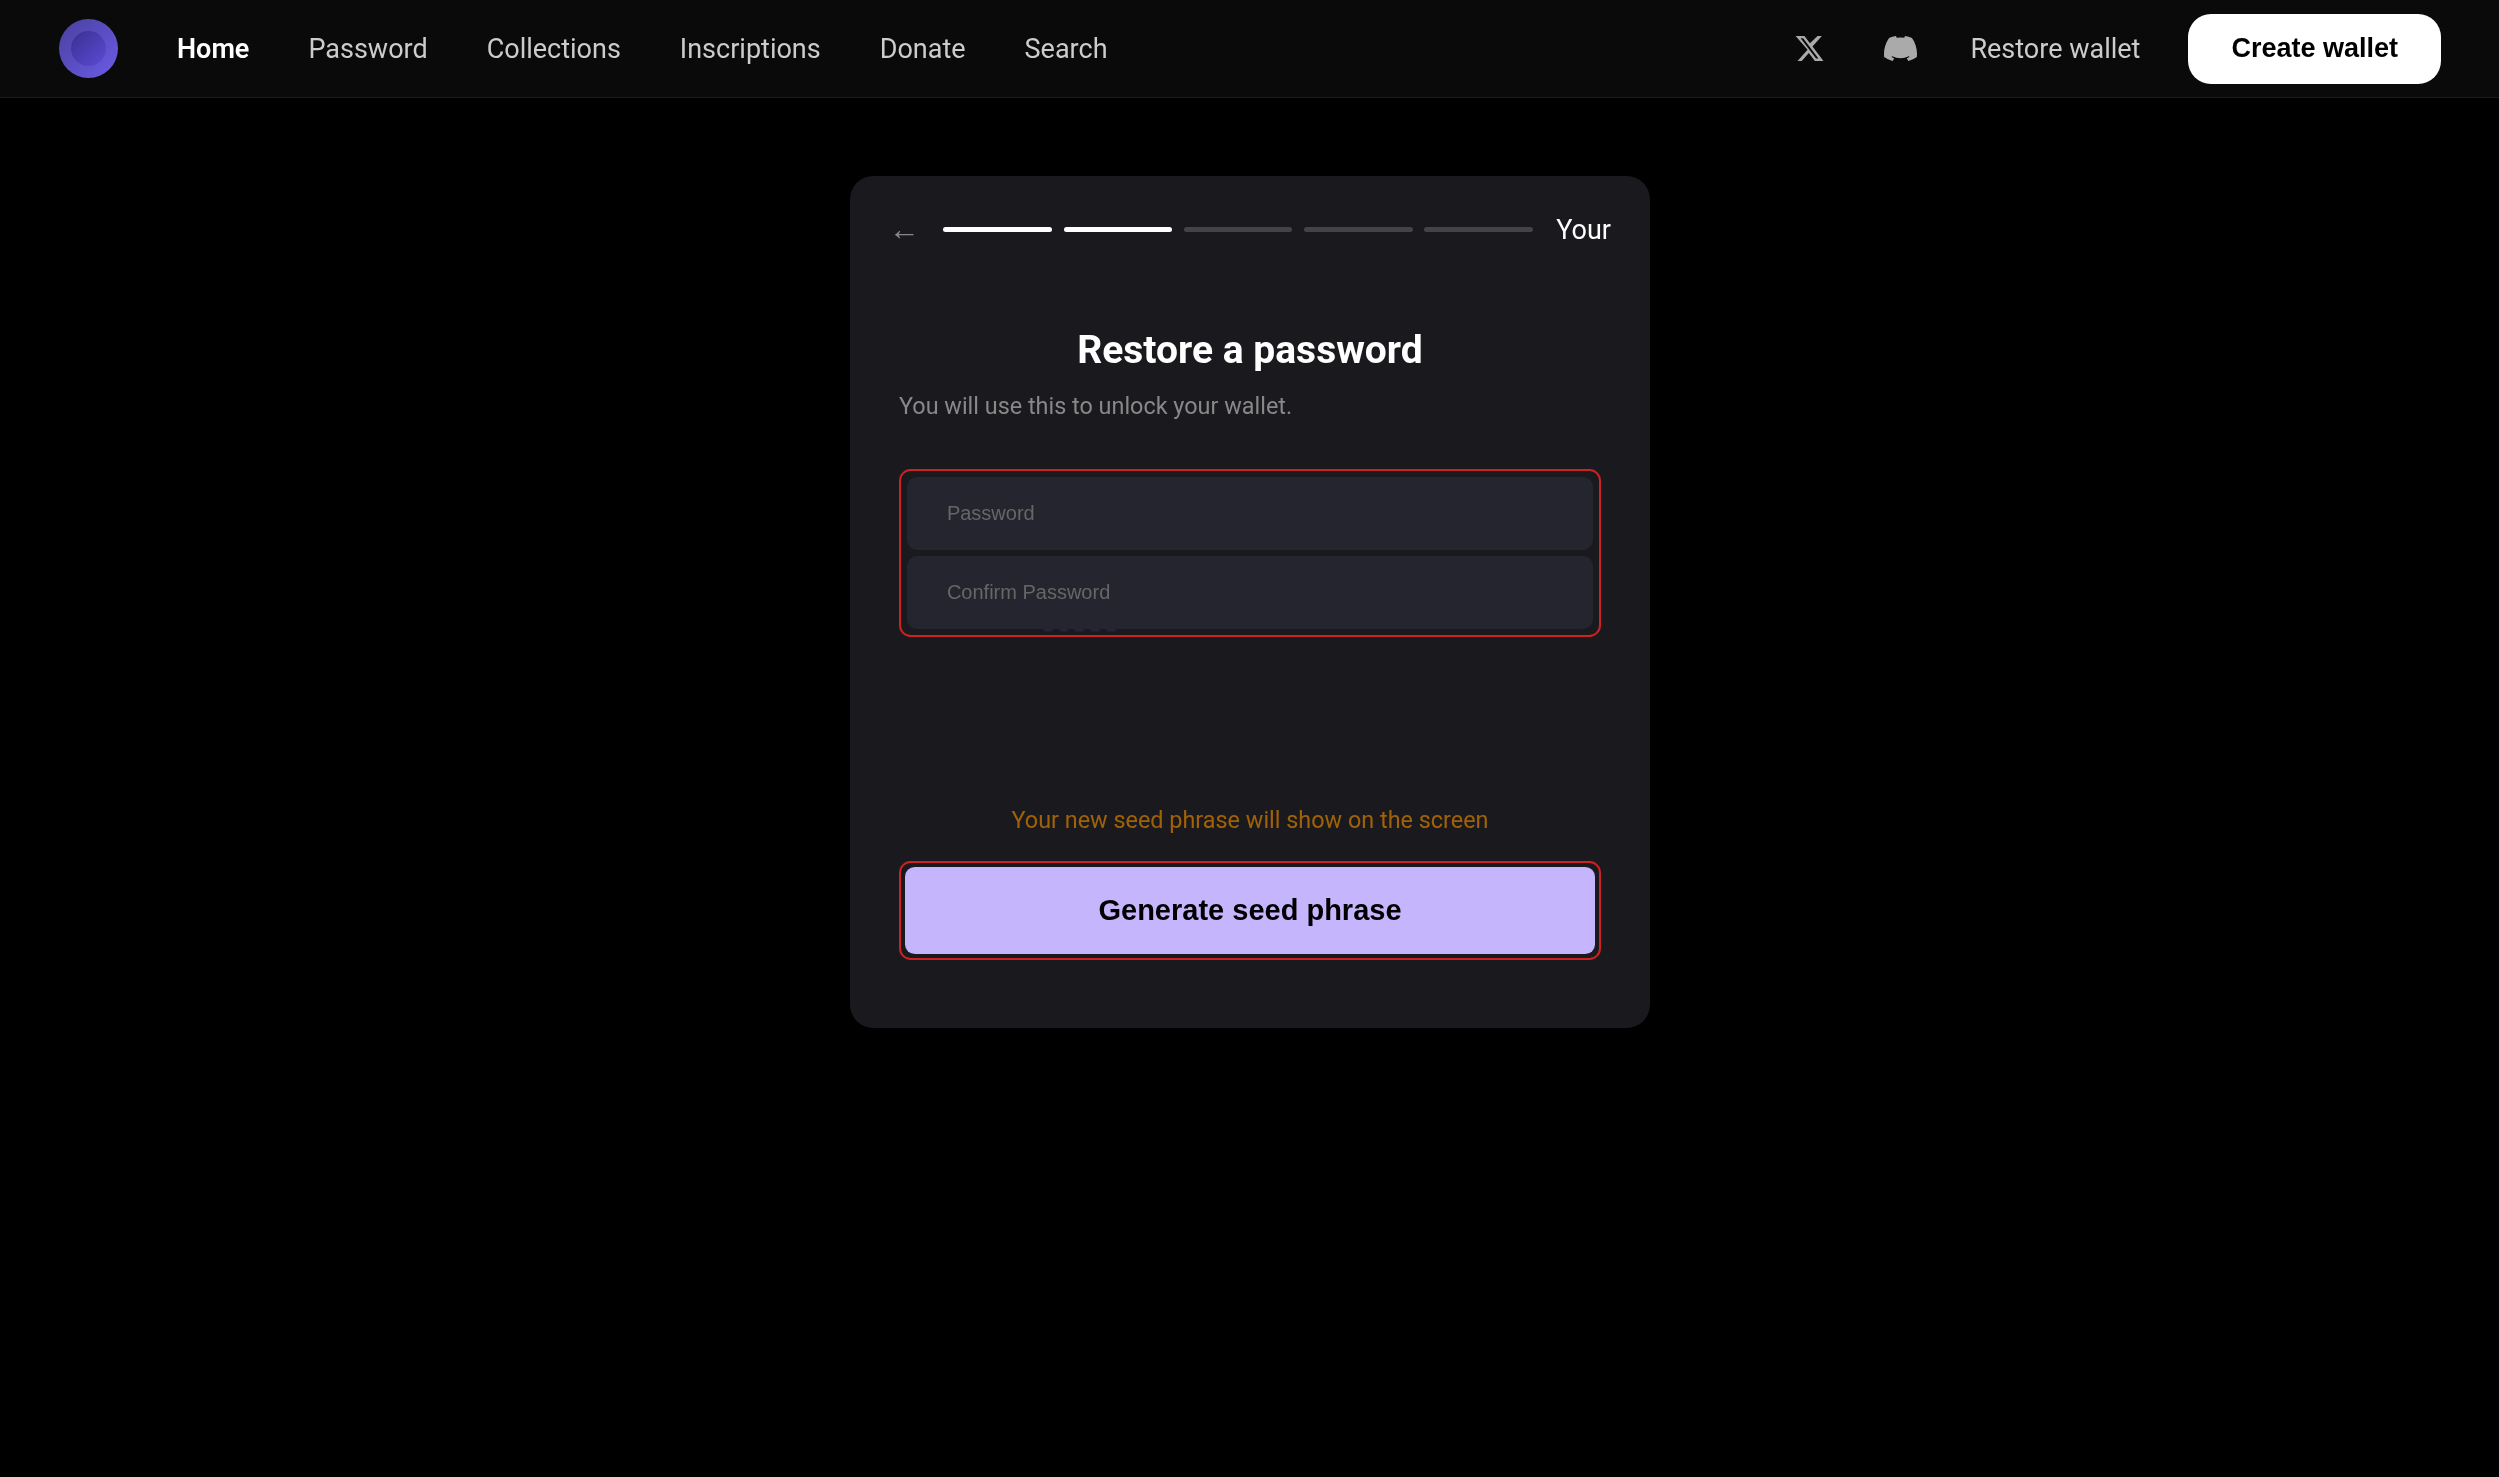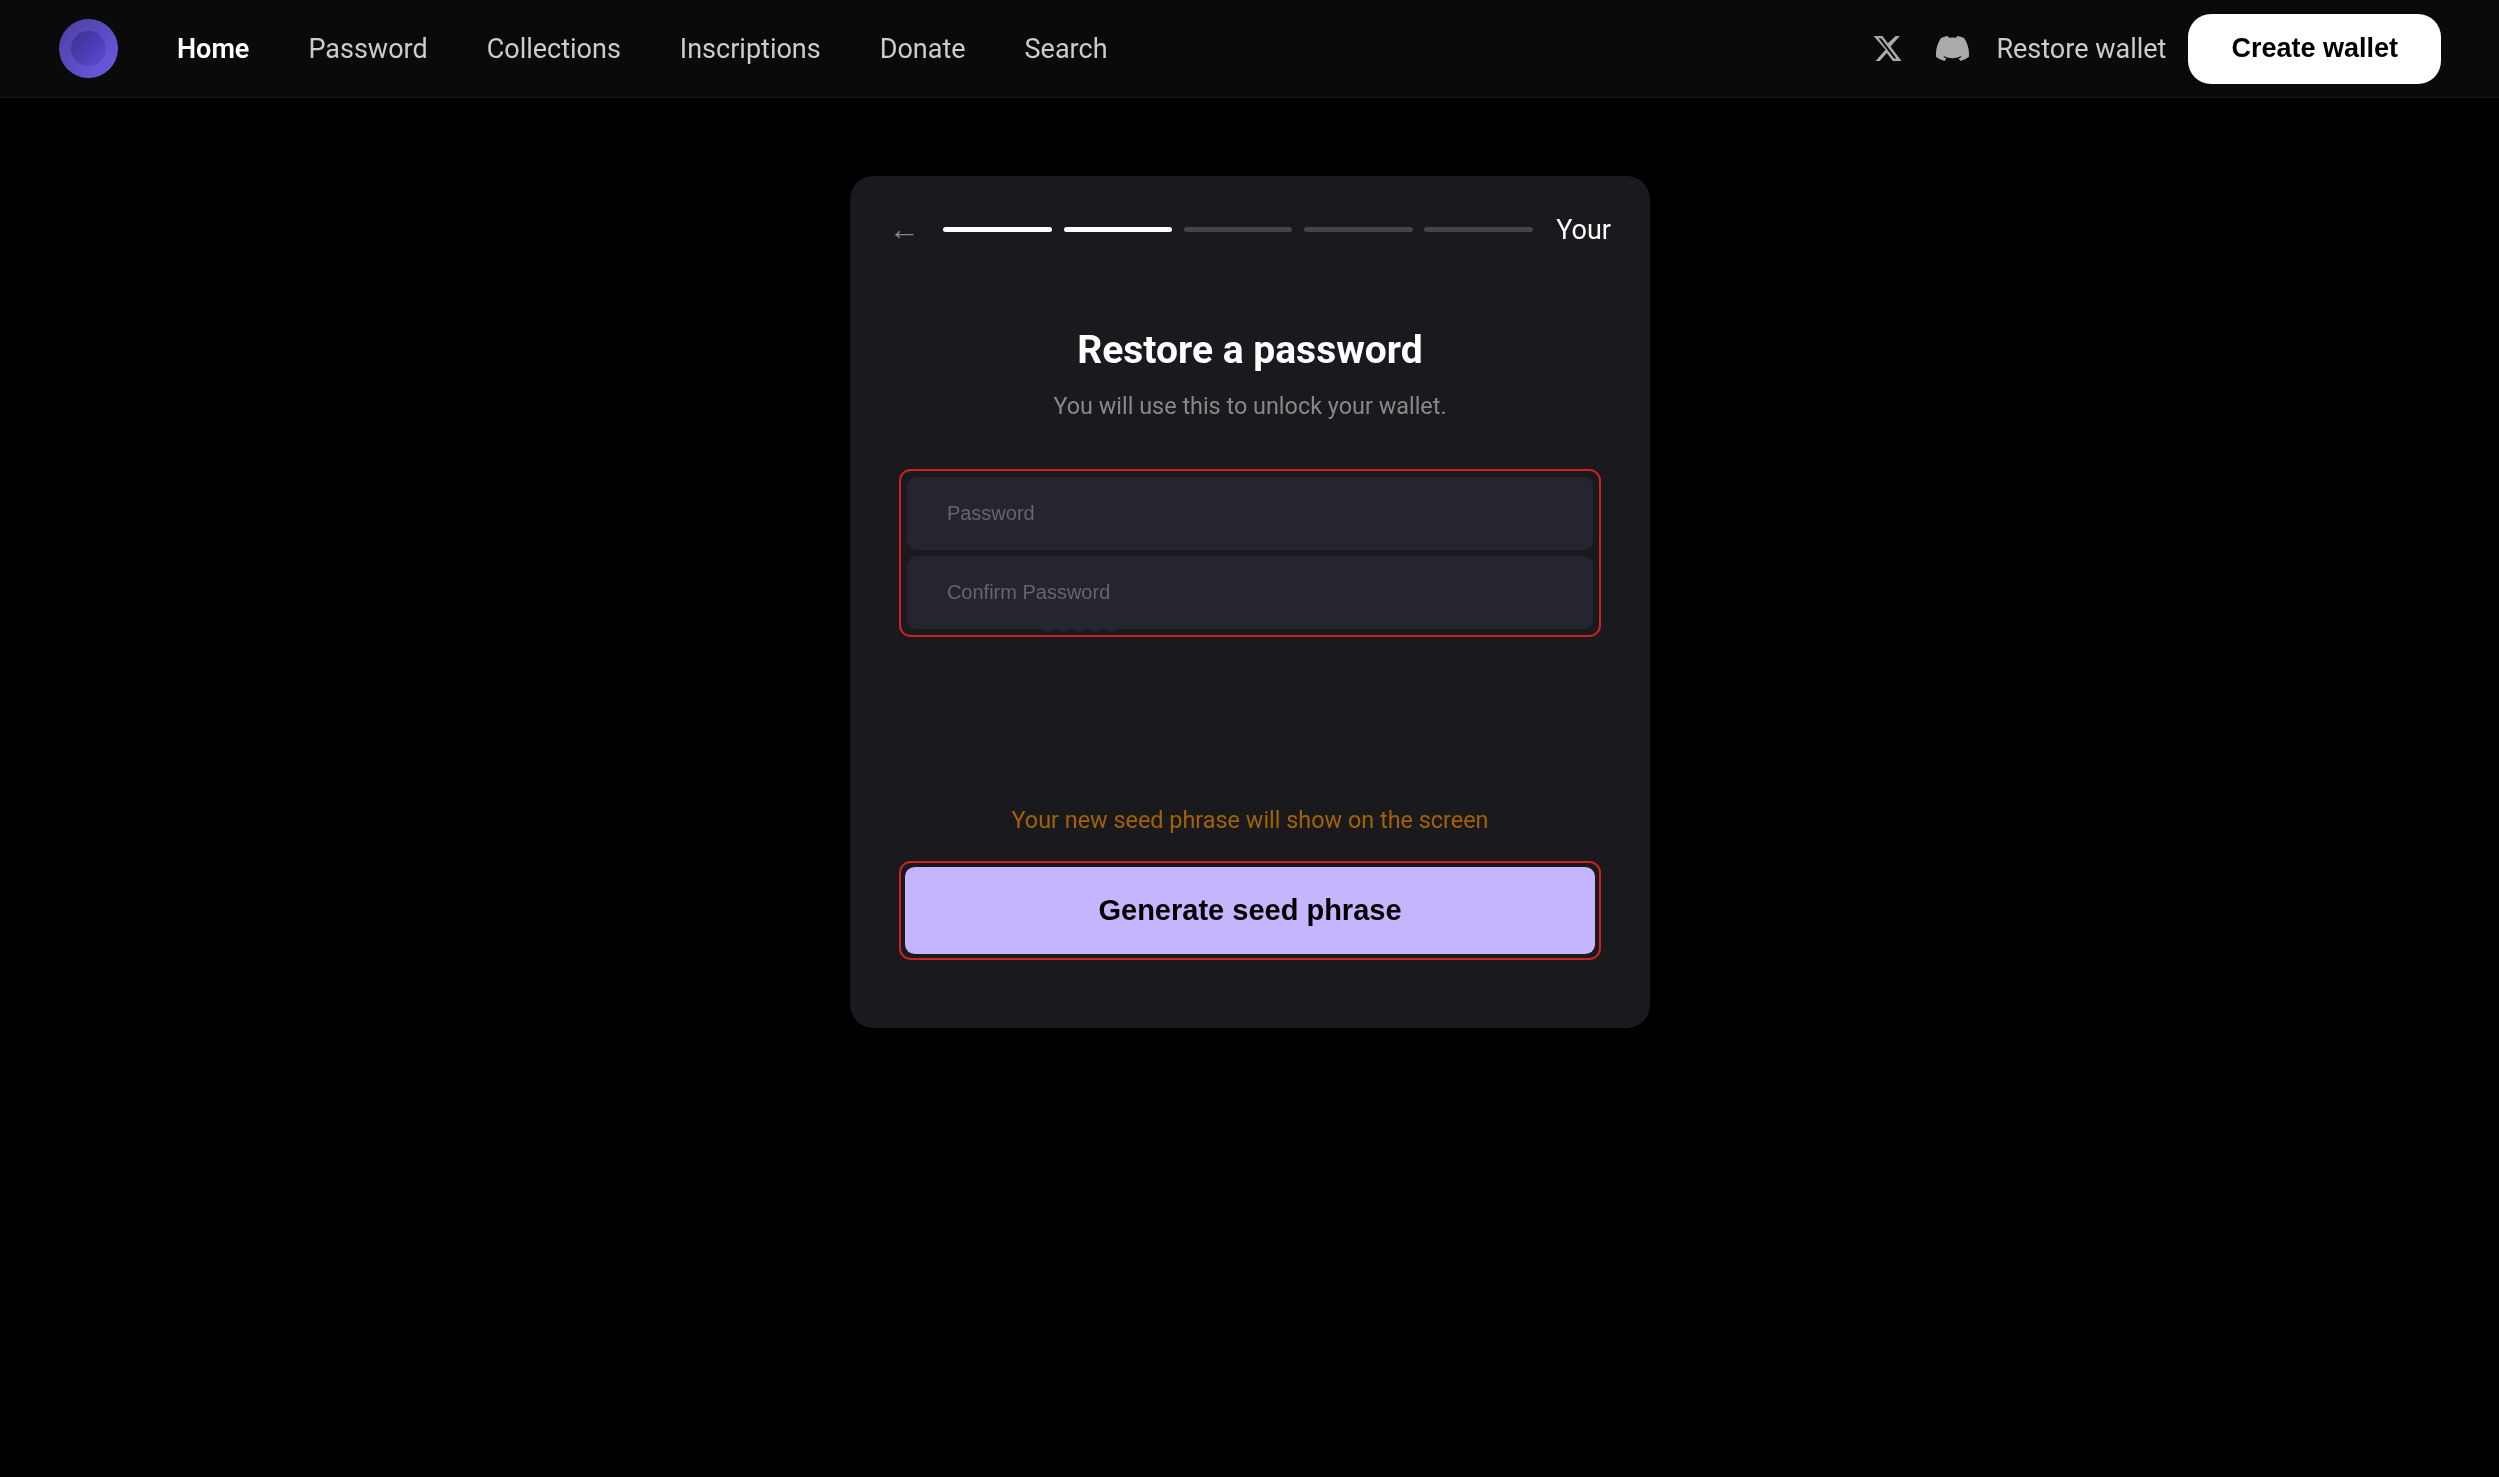--- a/index.html
+++ b/index.html
@@ -61,21 +61,21 @@
     }
 
     .nav-link.active {
       color: #ffffff;
       font-weight: 600;
     }
 
     .nav-right {
       display: flex;
       align-items: center;
-      gap: 22px;
+      gap: 48px;
     }
 
     .nav-icon {
       width: 43px;
       height: 43px;
       display: flex;
       align-items: center;
       justify-content: center;
       cursor: pointer;
       color: #cccccc;
@@ -204,21 +204,20 @@
 
     .modal-title {
       text-align: center;
       color: #ffffff;
       font-size: 39px;
       font-weight: 700;
       margin-bottom: 19.5px;
     }
 
     .modal-subtitle {
-      text-align: center;
       color: #888888;
       font-size: 23.4px;
       margin-bottom: 49px;
     }
 
     
     .password-fields-container {
       border: 2px solid #cc2222;
       border-radius: 11.7px;
       padding: 5.9px;

